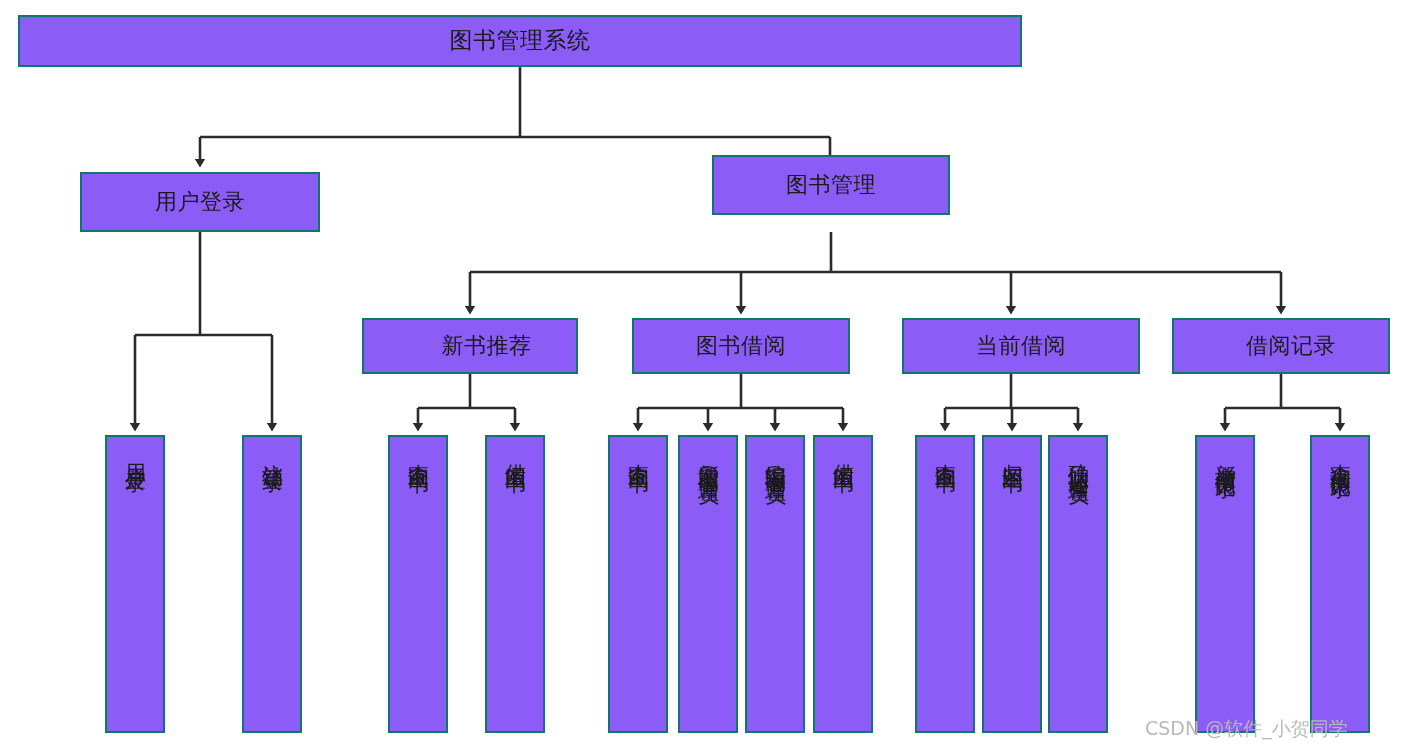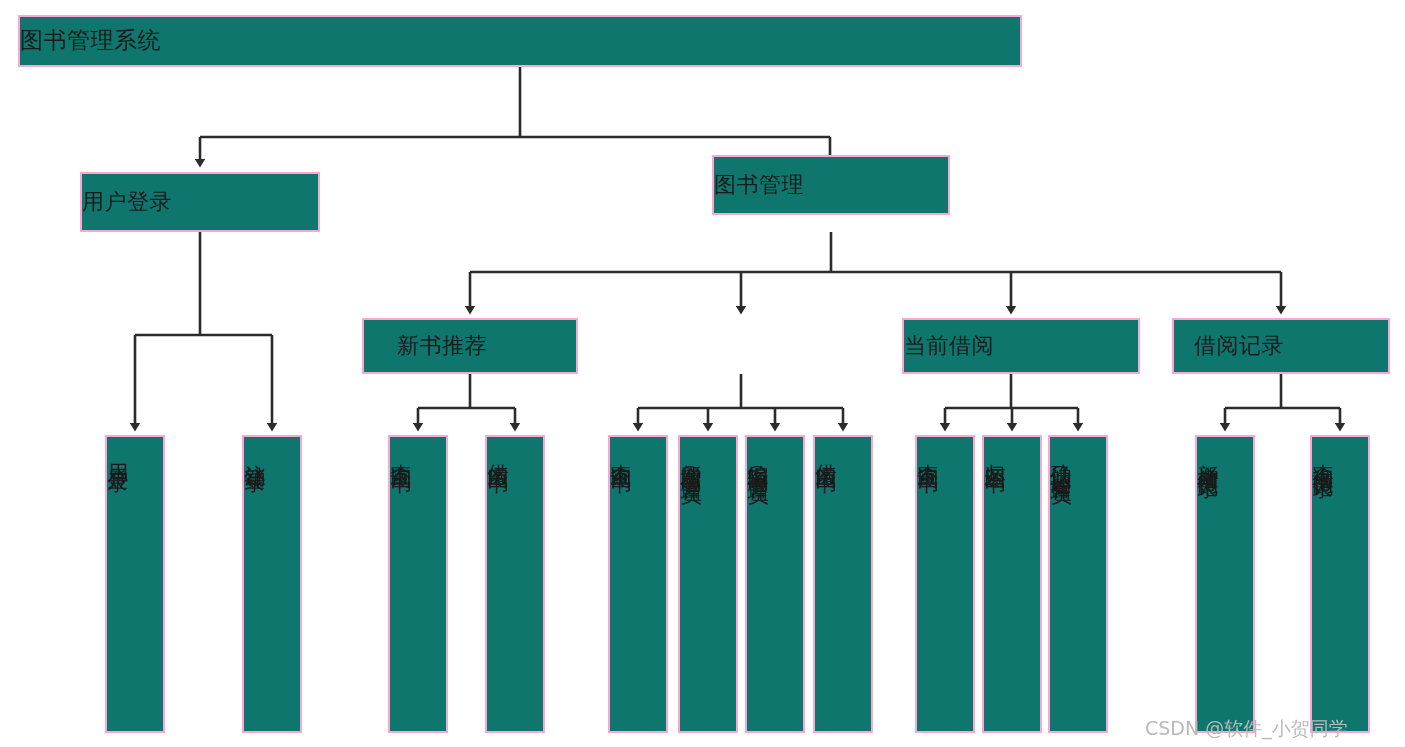--- a/index.html
+++ b/index.html
@@ -21,24 +21,25 @@
     position: absolute;
     left: 0;
     top: 0;
     width: 1405px;
     height: 747px;
     pointer-events: none;
   }
   .node {
     position: absolute;
     box-sizing: border-box;
-    background: #0f766e;
-    border: 2px solid #f9a8d4;
+    background: #8b5cf6;
+    border: 2px solid #0f766e;
     display: flex;
     align-items: center;
+    justify-content: center;
     color: #1a1a1a;
     z-index: 2;
   }
   .node .label {
     display: block;
     text-align: center;
     line-height: 1.28;
     letter-spacing: 0.5px;
   }
   
@@ -132,20 +133,23 @@
   <div class="node horiz" style="left:80px;top:172px;width:240px;height:60px;">
     <span class="label">用户登录</span>
   </div>
   <div class="node horiz" style="left:712px;top:155px;width:238px;height:60px;">
     <span class="label">图书管理</span>
   </div>
 
   <div class="node horiz" style="left:362px;top:318px;width:216px;height:56px;padding-left:33px;">
     <span class="label">新书推荐</span>
   </div>
+  <div class="node horiz" style="left:632px;top:318px;width:218px;height:56px;">
+    <span class="label">图书借阅</span>
+  </div>
   <div class="node horiz" style="left:902px;top:318px;width:238px;height:56px;">
     <span class="label">当前借阅</span>
   </div>
   <div class="node horiz" style="left:1172px;top:318px;width:218px;height:56px;padding-left:20px;">
     <span class="label">借阅记录</span>
   </div>
 
   <div class="node vert" style="left:105px;top:435px;width:60px;height:298px;">
     <span class="label">用户登录</span>
   </div>

